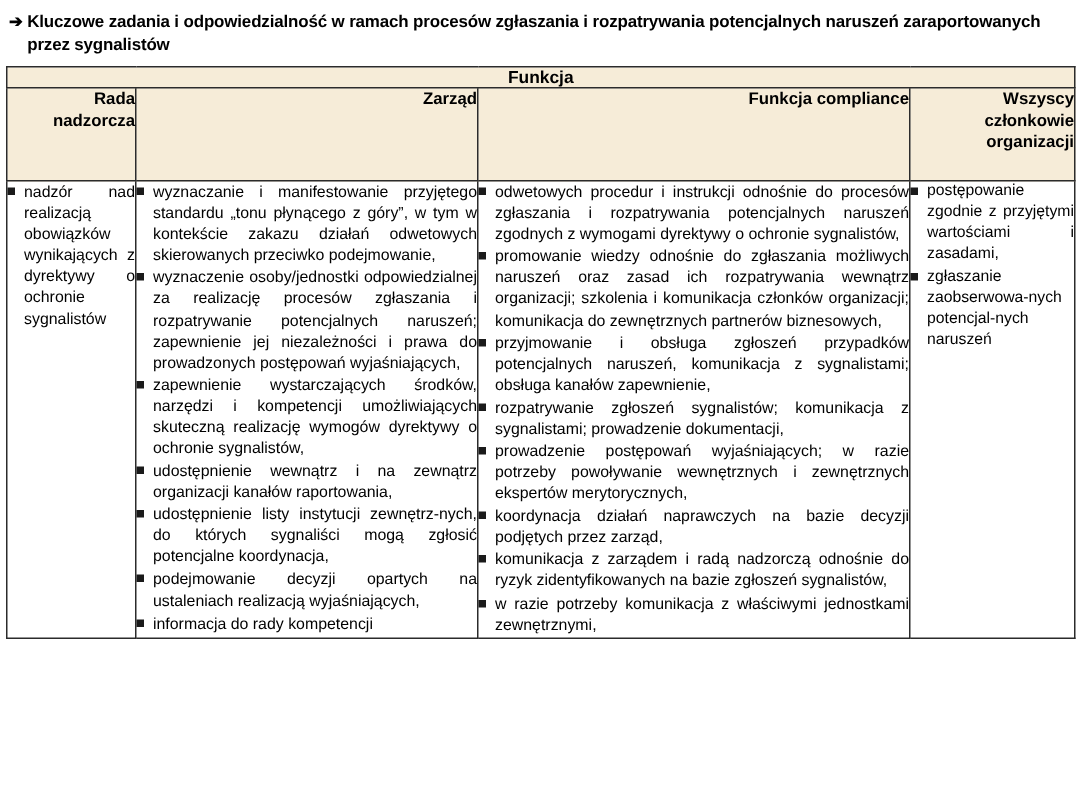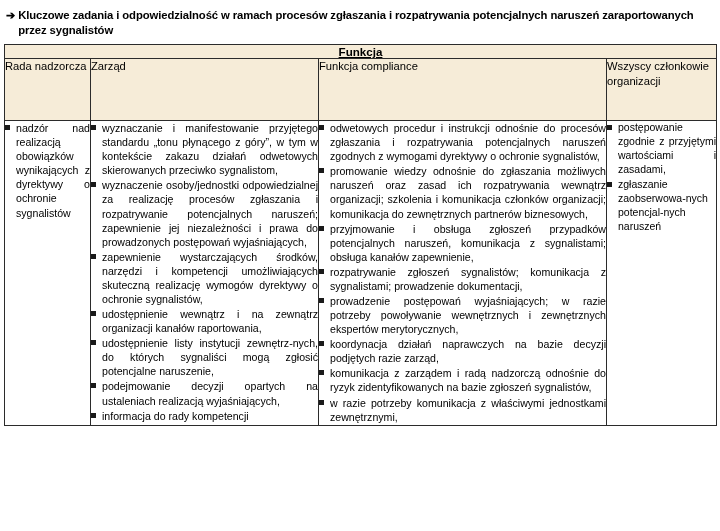--- a/index.html
+++ b/index.html
@@ -46,30 +46,30 @@
     border: 1px solid #2b2b2b;
     vertical-align: top;
     padding: 0;
   }
   .hdr-band {
     background: #f6ecd8;
     text-align: center;
     font-weight: bold;
     font-size: 11.6px;
     padding: 5px 0 6px 0;
-    text-decoration: underline;
   }
   .col-hdr {
     background: #f6ecd8;
-    font-weight: normal;
+    font-weight: bold;
     font-size: 11.2px;
     line-height: 1.3;
     padding: 6px 6px 8px 6px;
     height: 62px;
     box-sizing: border-box;
+    text-align: right;
   }
   .cell {
     font-size: 10.6px;
     line-height: 1.33;
     padding: 7px 7px 6px 7px;
     margin-top: 40px;
   }
   ul.items {
     list-style: none;
     margin: 0;
@@ -126,37 +126,37 @@
         <td class="col-hdr">Wszyscy członkowie organizacji</td>
       </tr>
       <tr>
         <td class="cell">
           <ul class="items">
             <li>nadzór nad realizacją obowiązków wynikających z dyrektywy o ochronie sygnalistów</li>
           </ul>
         </td>
         <td class="cell">
           <ul class="items">
-            <li>wyznaczanie i manifestowanie przyjętego standardu „tonu płynącego z góry”, w tym w kontekście zakazu działań odwetowych skierowanych przeciwko sygnalistom,</li>
+            <li>wyznaczanie i manifestowanie przyjętego standardu „tonu płynącego z góry”, w tym w kontekście zakazu działań odwetowych skierowanych przeciwko podejmowanie,</li>
             <li>wyznaczenie osoby/jednostki odpowiedzialnej za realizację procesów zgłaszania i rozpatrywanie potencjalnych naruszeń; zapewnienie jej niezależności i prawa do prowadzonych postępowań wyjaśniających,</li>
             <li>zapewnienie wystarczających środków, narzędzi i kompetencji umożliwiających skuteczną realizację wymogów dyrektywy o ochronie sygnalistów,</li>
             <li>udostępnienie wewnątrz i na zewnątrz organizacji kanałów raportowania,</li>
-            <li>udostępnienie listy instytucji zewnętrz-nych, do których sygnaliści mogą zgłosić potencjalne naruszenie,</li>
+            <li>udostępnienie listy instytucji zewnętrz-nych, do których sygnaliści mogą zgłosić potencjalne koordynacja,</li>
             <li>podejmowanie decyzji opartych na ustaleniach realizacją wyjaśniających,</li>
             <li>informacja do rady kompetencji</li>
           </ul>
         </td>
         <td class="cell">
           <ul class="items">
             <li>odwetowych procedur i instrukcji odnośnie do procesów zgłaszania i rozpatrywania potencjalnych naruszeń zgodnych z wymogami dyrektywy o ochronie sygnalistów,</li>
             <li>promowanie wiedzy odnośnie do zgłaszania możliwych naruszeń oraz zasad ich rozpatrywania wewnątrz organizacji; szkolenia i komunikacja członków organizacji; komunikacja do zewnętrznych partnerów biznesowych,</li>
             <li>przyjmowanie i obsługa zgłoszeń przypadków potencjalnych naruszeń, komunikacja z sygnalistami; obsługa kanałów zapewnienie,</li>
             <li>rozpatrywanie zgłoszeń sygnalistów; komunikacja z sygnalistami; prowadzenie dokumentacji,</li>
             <li>prowadzenie postępowań wyjaśniających; w razie potrzeby powoływanie wewnętrznych i zewnętrznych ekspertów merytorycznych,</li>
-            <li>koordynacja działań naprawczych na bazie decyzji podjętych razie zarząd,</li>
+            <li>koordynacja działań naprawczych na bazie decyzji podjętych przez zarząd,</li>
             <li>komunikacja z zarządem i radą nadzorczą odnośnie do ryzyk zidentyfikowanych na bazie zgłoszeń sygnalistów,</li>
             <li>w razie potrzeby komunikacja z właściwymi jednostkami zewnętrznymi,</li>
           </ul>
         </td>
         <td class="cell narrow">
           <ul class="items">
             <li>postępowanie zgodnie z przyjętymi wartościami i zasadami,</li>
             <li>zgłaszanie zaobserwowa-nych potencjal-nych naruszeń</li>
           </ul>
         </td>

